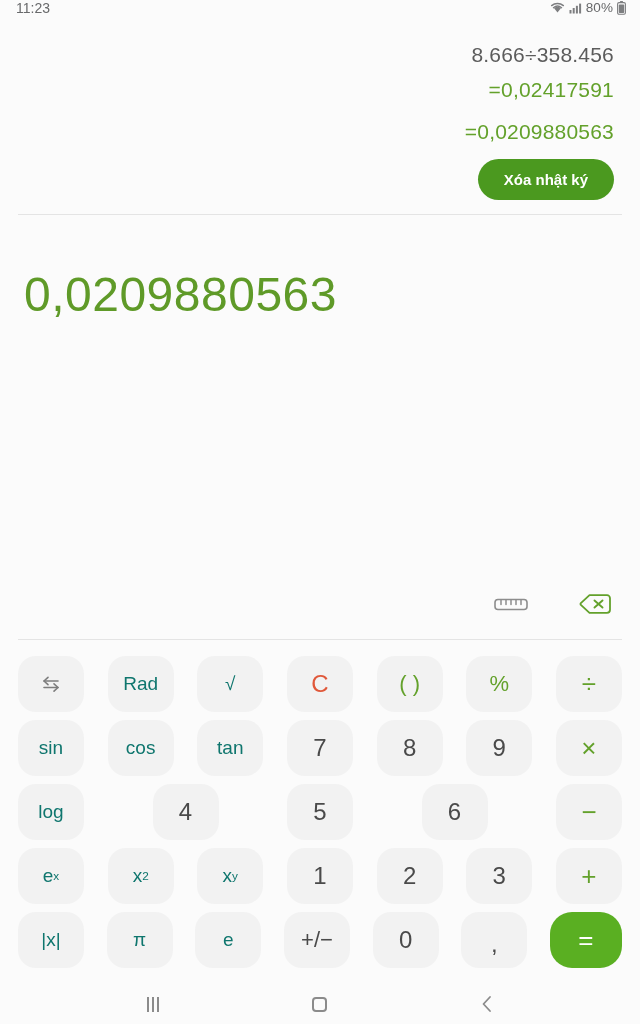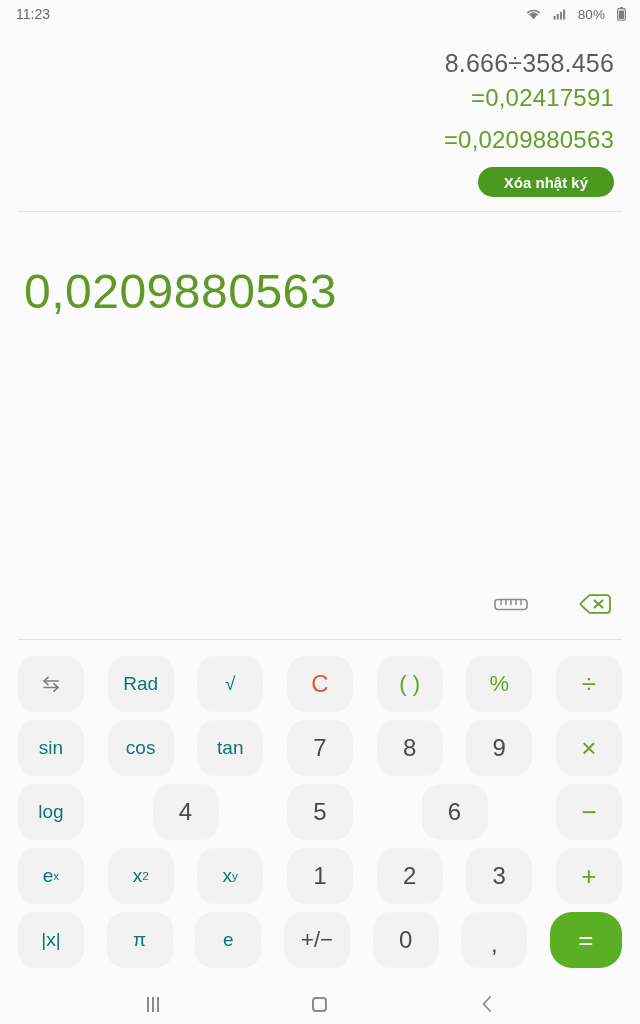--- a/index.html
+++ b/index.html
@@ -12,49 +12,48 @@
   .screen {
     position: relative;
     width: 640px; height: 1024px;
     background: #fbfbfb;
     display: flex; flex-direction: column;
   }
 
   
   .statusbar {
     height: 28px; flex: 0 0 28px;
-    display: flex; align-items: center; justify-content: space-between;
+    display: flex; align-items: flex-start; justify-content: space-between;
     padding: 0 14px 0 16px;
     color: #68696b; font-size: 14px;
   }
-  .status-right { display: flex; align-items: center; gap: 12px; }
+  .status-right { display: flex; align-items: center; gap: 4px; }
   .status-right .pct { font-size: 13.5px; color: #68696b; letter-spacing: .1px; }
   .ico { display: block; }
 
   
   .history {
     flex: 0 0 auto;
     padding: 10px 26px 0 26px;
     text-align: right;
   }
   .hist-entry { margin-bottom: 6px; }
   .hist-expr {
-    font-size: 25px; color: #5c5c5c; line-height: 34px;
+    font-size: 21px; color: #5c5c5c; line-height: 34px;
     letter-spacing: .2px;
-    margin-top: 8px;
   }
   .hist-res {
-    font-size: 24px; color: #63a12b; line-height: 36px;
+    font-size: 21px; color: #63a12b; line-height: 36px;
     letter-spacing: .2px;
   }
   .clear-row { display: flex; justify-content: flex-end; margin-top: 9px; }
   .clear-btn {
     background: #4b991f; color: #ffffff;
     border: none; border-radius: 22px;
-    padding: 0 26px; height: 30px;
+    padding: 0 26px; height: 41px;
     font-size: 15px; font-family: "Liberation Sans", sans-serif;
     font-weight: bold; cursor: pointer;
     display: flex; align-items: center; justify-content: center;
   }
 
   .divider {
     height: 1px; background: #e4e4e4;
     margin: 14px 18px 0 18px;
   }
 

